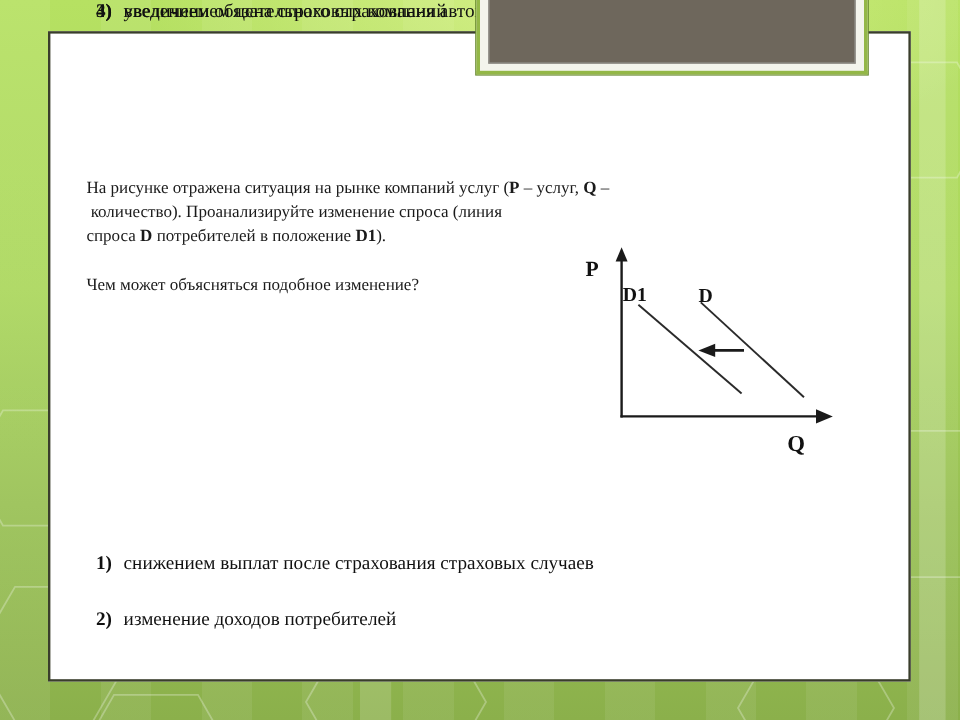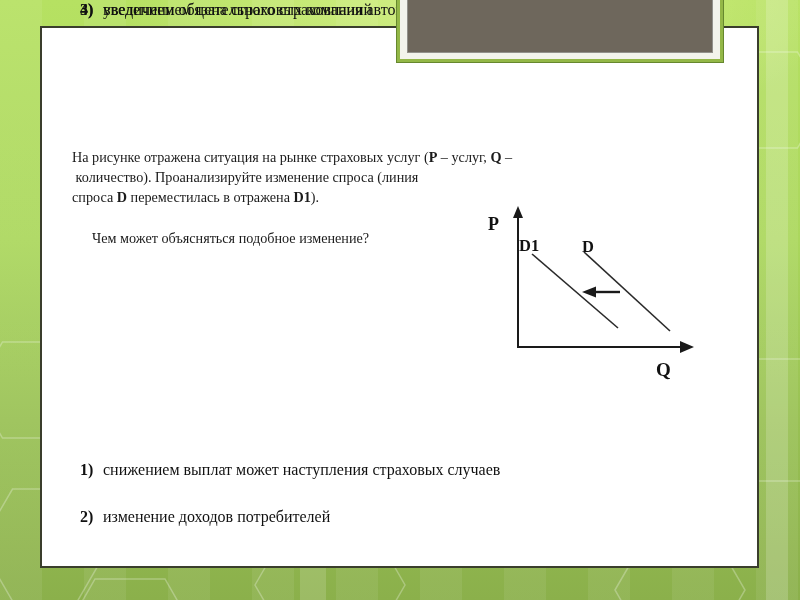--- a/index.html
+++ b/index.html
@@ -31,21 +31,21 @@
   .tab .darkbox{
     position:absolute;left:7px;right:7px;top:0;bottom:6px;
     background:#6e675c;border:1px solid #92918b;border-top:none;
   }
   
   .question{
     position:absolute;left:70px;top:145px;width:520px;
     font-size:14.2px;line-height:20px;color:#1a1a1a;
   }
   .question p{margin:0;white-space:pre-wrap;}
-  .question p + p{margin-top:21px;margin-left:20px;}
+  .question p + p{margin-top:21px;}
   .question b{font-weight:bold;}
   
   .diagram{position:absolute;left:470px;top:200px;width:230px;height:180px;}
   .diagram text{font-family:"Liberation Serif","DejaVu Serif",serif;font-weight:bold;fill:#111;}
   
   .option{
     position:absolute;left:80px;display:flex;align-items:baseline;
     font-size:16px;line-height:20px;color:#111;white-space:nowrap;
   }
   .option .num{font-weight:bold;width:23px;flex:0 0 auto;}
@@ -69,23 +69,23 @@
       <polygon points="60,640 95,579 165,579 200,640 165,701 95,701"></polygon>
     </g>
     <rect x="300" y="540" width="26" height="60" fill="rgba(255,255,255,0.15)"></rect>
     <rect x="766" y="0" width="22" height="600" fill="rgba(255,255,255,0.18)"></rect>
   </svg>
 </div>
 
 <div class="card">
 
   <div class="question" style="position:absolute;left:30px;top:119px;">
-    <p><span>На рисунке отражена ситуация на рынке страховых услуг (</span><b>P</b><span> – услуг, </span><b>Q</b><span> –
+    <p><span>На рисунке отражена ситуация на рынке компаний услуг (</span><b>P</b><span> – услуг, </span><b>Q</b><span> –
  количество). Проанализируйте изменение спроса (линия
-спроса </span><b>D</b><span> переместилась в отражена </span><b>D1</b><span>).</span></p>
+спроса </span><b>D</b><span> потребителей в положение </span><b>D1</b><span>).</span></p>
     <p>Чем может объясняться подобное изменение?</p>
   </div>
 
   <svg class="diagram" style="left:430px;top:174px;" width="230" height="180" viewBox="0 0 230 180">
 
     <line x1="46" y1="12" x2="46" y2="146" stroke="#1a1a1a" stroke-width="2"></line>
     <polygon points="46,4 41,16 51,16" fill="#1a1a1a"></polygon>
     <line x1="45" y1="145" x2="212" y2="145" stroke="#1a1a1a" stroke-width="2"></line>
     <polygon points="222,145 208,139 208,151" fill="#1a1a1a"></polygon>
 
@@ -98,21 +98,21 @@
     <text x="16" y="28" font-size="18">P</text>
     <text x="184" y="174" font-size="19">Q</text>
     <text x="47" y="49" font-size="16.5">D1</text>
     <text x="110" y="50" font-size="16.5">D</text>
   </svg>
 
 </div>
 
 <div class="option">
   <span class="num">1)</span>
-  <span class="txt">снижением выплат может наступления страховых случаев</span>
+  <span class="txt">снижением выплат после страхования страховых случаев</span>
 </div>
 <div class="option">
   <span class="num">2)</span>
   <span class="txt">изменение доходов потребителей</span>
 </div>
 <div class="option">
   <span class="num">3)</span>
   <span class="txt">увеличением цена страховых компаний</span>
 </div>
 <div class="option">

